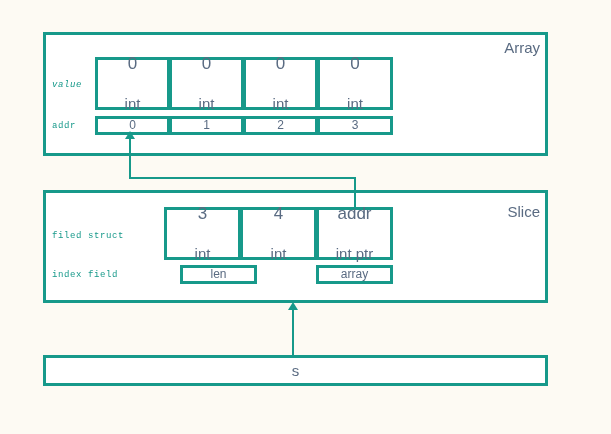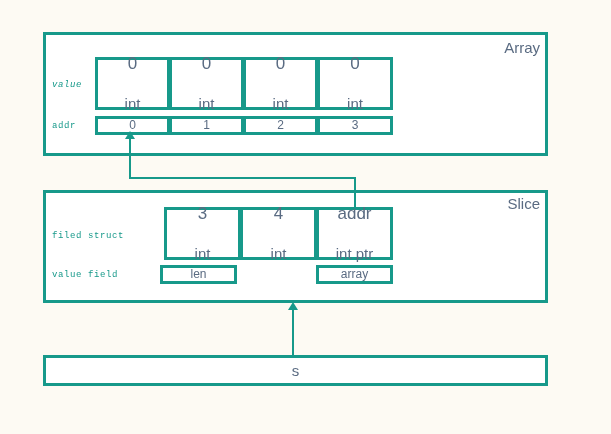--- a/index.html
+++ b/index.html
@@ -131,41 +131,41 @@
   </div>
   <div class="cell small" style="left:243px; top:116px; width:75px; height:19px;">
     <span>2</span>
   </div>
   <div class="cell small" style="left:317px; top:116px; width:76px; height:19px;">
     <span>3</span>
   </div>
 
   <div class="panel" style="left:43px; top:190px; width:505px; height:113px;"></div>
 
-  <div class="caption" style="left:400px; top:194px; width:140px;">
+  <div class="caption" style="left:400px; top:202px; width:140px;">
     <div>Slice</div>
   </div>
 
   <div class="rowlabel" style="left:52px; top:231px;">filed struct</div>
-  <div class="rowlabel" style="left:52px; top:270px;">value field</div>
+  <div class="rowlabel" style="left:52px; top:270px;">index field</div>
 
   <div class="cell" style="left:164px; top:207px; width:77px; height:53px;">
     <span class="v1">3</span>
     <span class="v2">int</span>
   </div>
   <div class="cell" style="left:240px; top:207px; width:77px; height:53px;">
     <span class="v1">4</span>
     <span class="v2">int</span>
   </div>
   <div class="cell" style="left:316px; top:207px; width:77px; height:53px;">
     <span class="v1">addr</span>
     <span class="v2">int ptr</span>
   </div>
 
-  <div class="cell small" style="left:160px; top:265px; width:77px; height:19px;">
+  <div class="cell small" style="left:180px; top:265px; width:77px; height:19px;">
     <span>len</span>
   </div>
   <div class="cell small" style="left:316px; top:265px; width:77px; height:19px;">
     <span>array</span>
   </div>
 
   <div class="varbox" style="left:43px; top:355px; width:505px; height:31px;">
     <span>s</span>
   </div>
 

